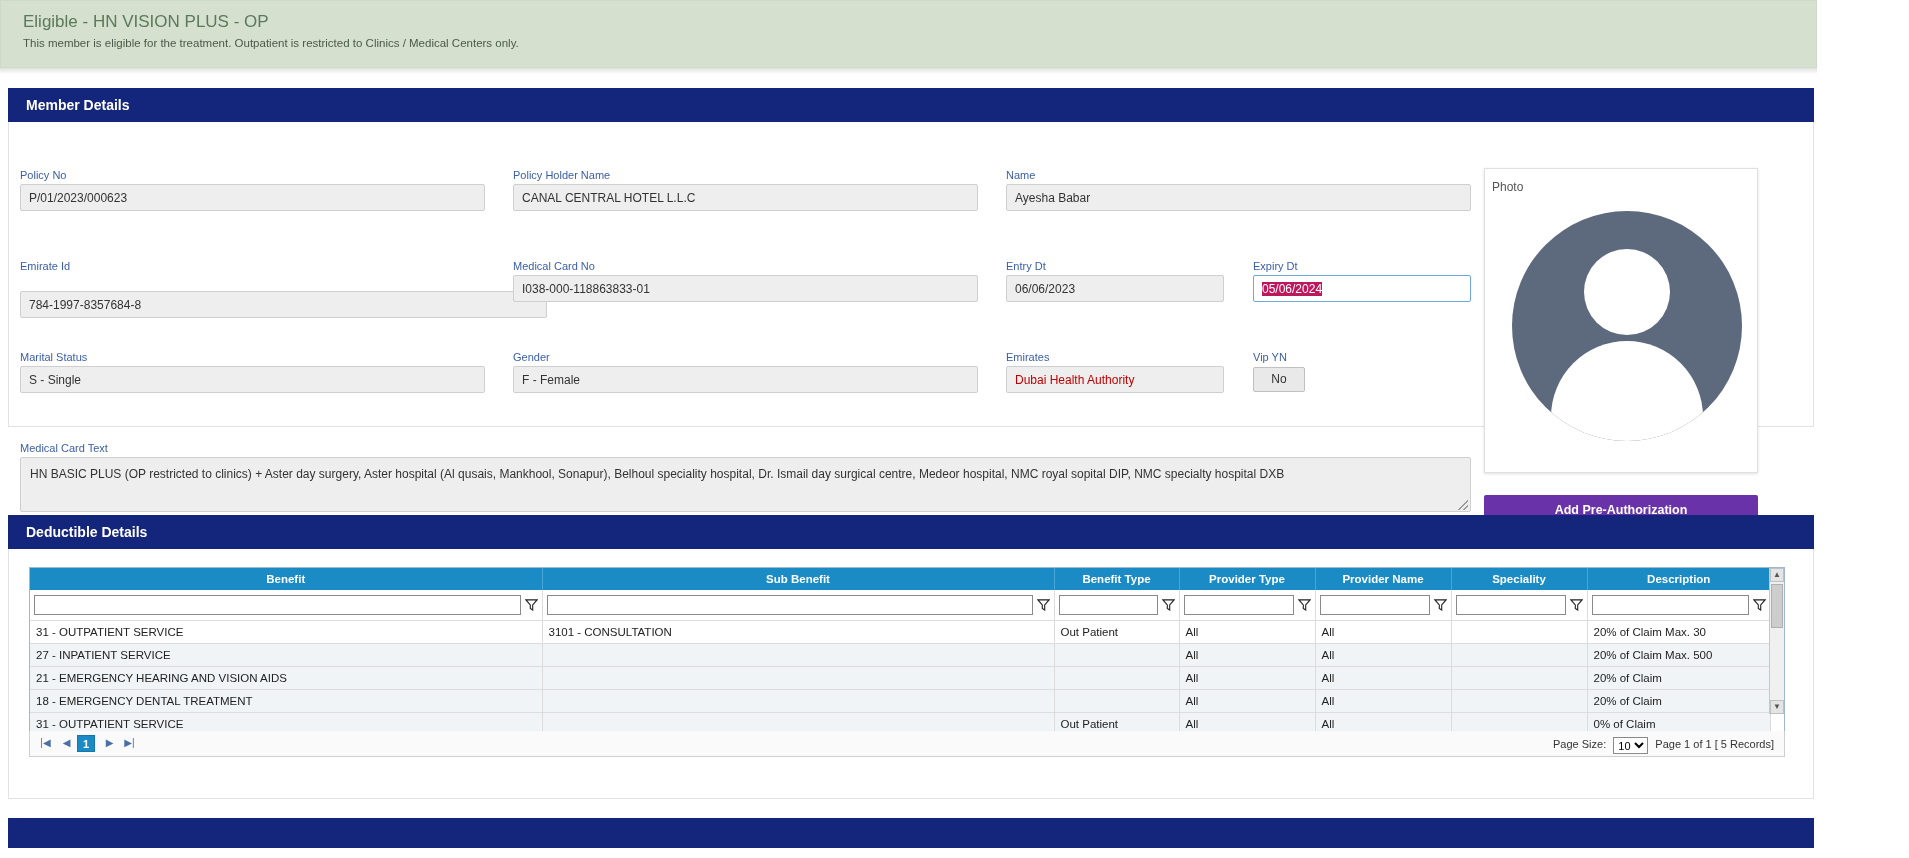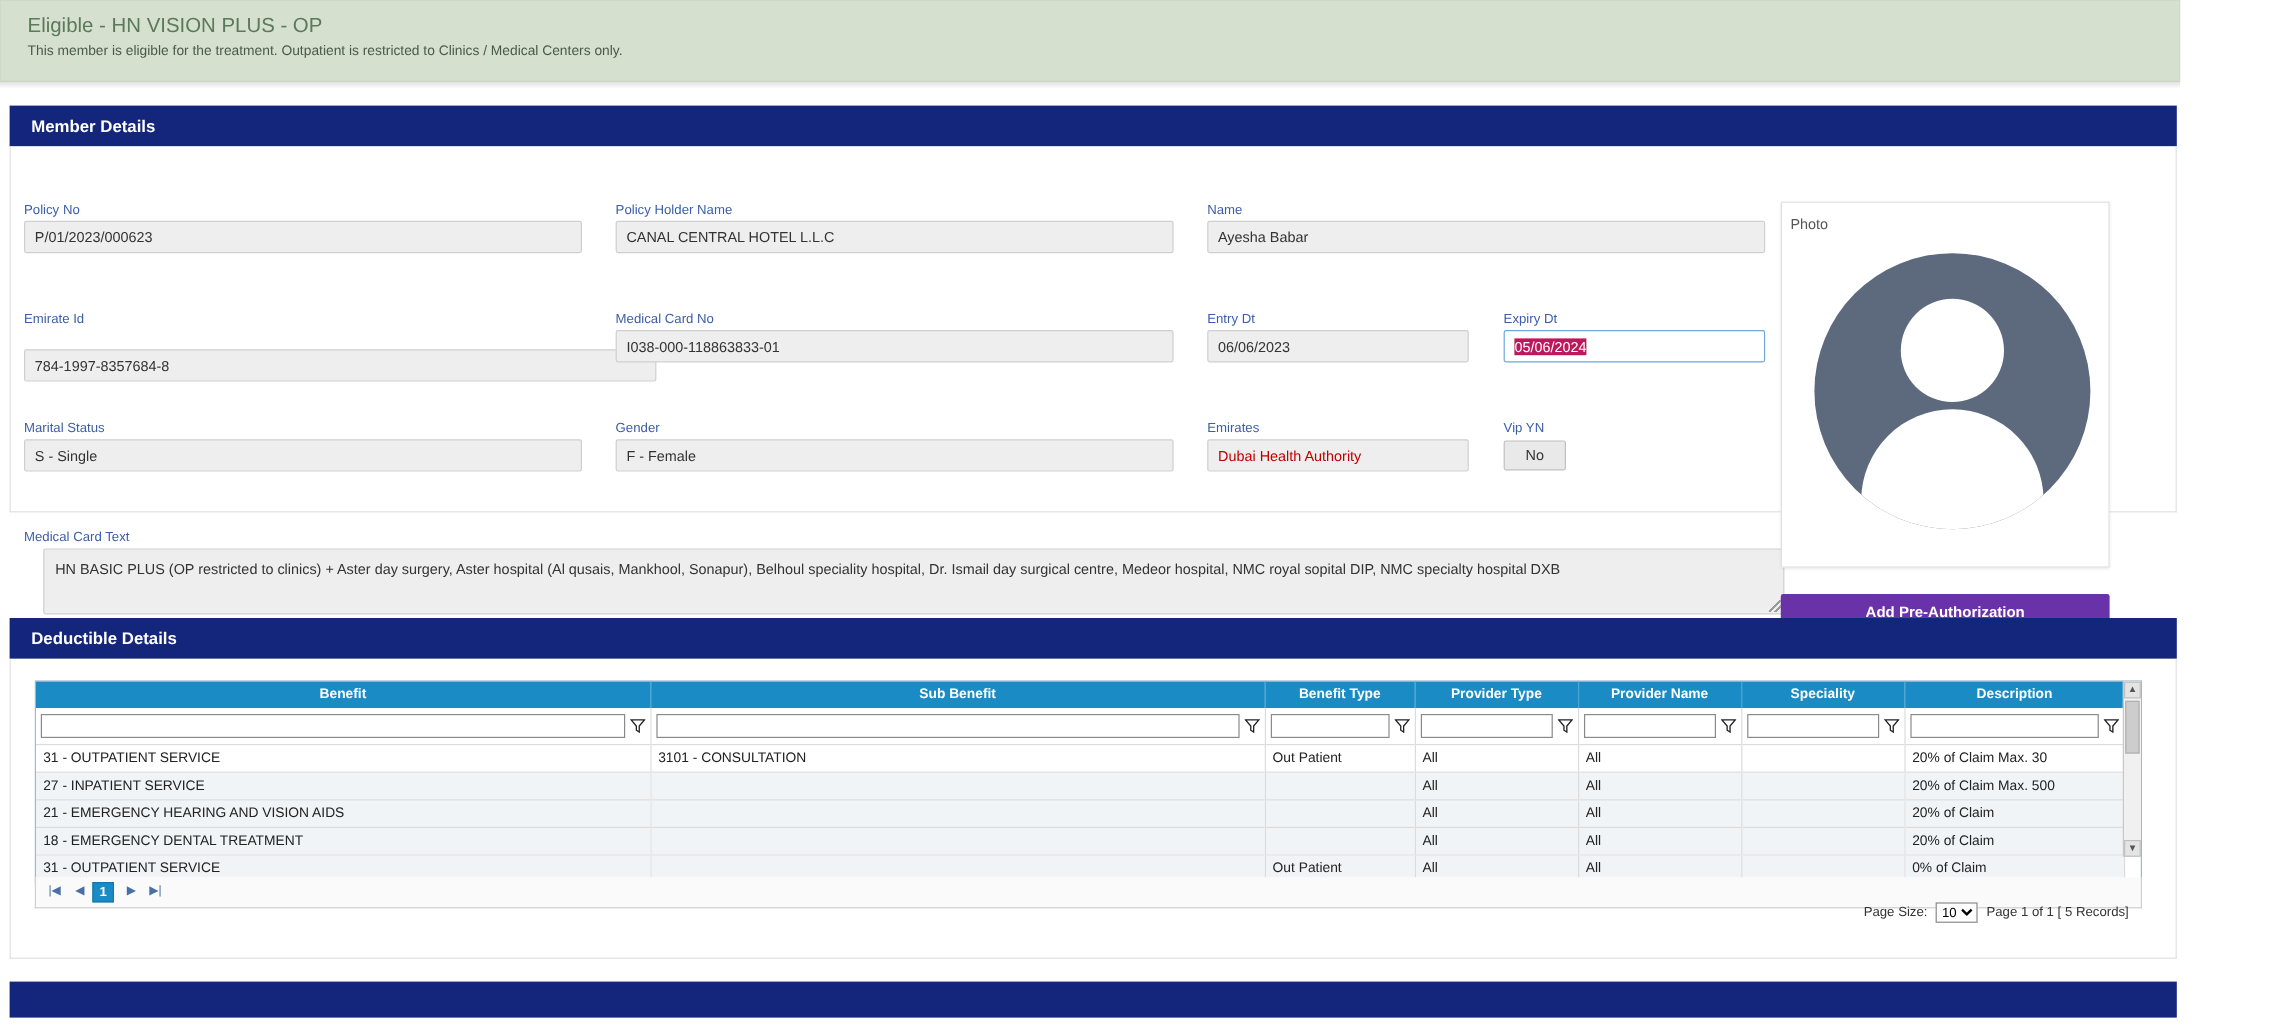--- a/index.html
+++ b/index.html
@@ -153,21 +153,21 @@
     text-align: center; line-height: 14px; font-size: 10px; color: #4a6fa5;
   }
   .pg-num {
     position: absolute; top: 4px; width: 18px; height: 17px;
     background: #1a8bc4; color: #fff; border: 1px solid #1578aa;
     text-align: center; line-height: 16px; font-size: 11px; font-weight: bold;
   }
   .pg-right { position: absolute; right: 10px; top: 6px; font-size: 11px; color: #333; }
   .pg-select {
     height: 17px; font-size: 11px; border: 1px solid #8a8a8a; background: #fff;
-    vertical-align: middle; margin: 15px 4px;
+    vertical-align: middle; margin: 0 4px;
   }
 
   .bottom-bar {
     position: absolute; left: 8px; top: 818px; width: 1806px; height: 30px;
     background: #14257c;
   }
   .right-gutter {
     position: absolute; left: 1817px; top: 0; width: 92px; height: 858px; background: #ffffff;
   }
 </style>
@@ -212,21 +212,21 @@
 <div class="fld-label" style="left:513px; top:351px;">Gender</div>
 <div class="fld-box" style="left:513px; top:366px; width:465px;">F - Female</div>
 
 <div class="fld-label" style="left:1006px; top:351px;">Emirates</div>
 <div class="fld-box red" style="left:1006px; top:366px; width:218px;">Dubai Health Authority</div>
 
 <div class="fld-label" style="left:1253px; top:351px;">Vip YN</div>
 <div class="btn-small" style="left:1253px; top:367px; width:52px;">No</div>
 
 <div class="fld-label" style="left:20px; top:442px;">Medical Card Text</div>
-<div class="textarea-box" style="left:20px; top:457px; width:1451px; height:55px;margin-left:16px;">
+<div class="textarea-box" style="left:20px; top:457px; width:1451px; height:55px;">
   <span>HN BASIC PLUS (OP restricted to clinics) + Aster day surgery, Aster hospital (Al qusais, Mankhool, Sonapur), Belhoul speciality hospital, Dr. Ismail day surgical centre, Medeor hospital, NMC royal sopital DIP,  NMC specialty hospital DXB</span>
   <span class="ta-grip"></span>
 </div>
 
 <div class="photo-card">
   <div class="avatar-wrap" style="left:27px; top:42px;">
     <div class="avatar-head"></div>
     <div class="avatar-body"></div>
   </div>
 </div>

